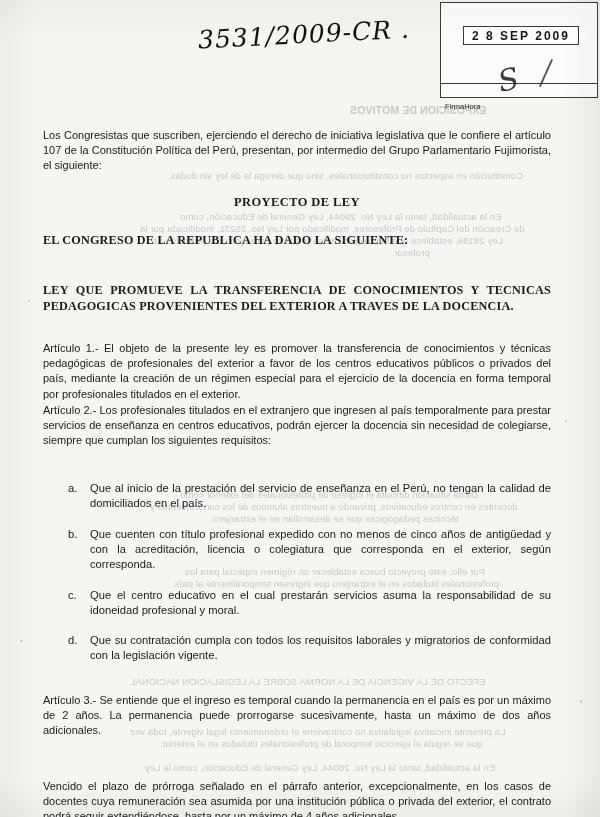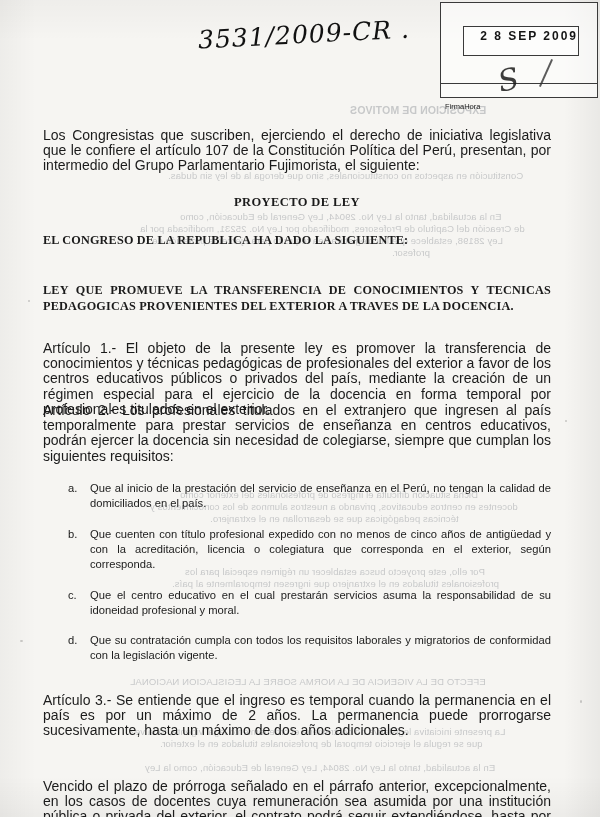--- a/index.html
+++ b/index.html
@@ -77,27 +77,27 @@
     color: #1d1d1d;
     letter-spacing: 0.2px;
     padding: 2px 0 0 5px;
     line-height: 1.25;
   }
   .stamp-date-box {
     position: absolute;
     left: 22px;
     top: 23px;
     width: 116px;
-    height: 30px;
+    height: 19px;
     border: 1px solid #3a3a3a;
     font-family: "Liberation Sans", sans-serif;
     font-size: 12px;
     font-weight: bold;
     color: #151515;
-    text-align: right;
+    text-align: center;
     line-height: 18px;
     letter-spacing: 2px;
     background: rgba(255,255,255,0.5);
   }
   .stamp-recibido {
     position: absolute;
     left: 24px;
     top: 44px;
     width: 130px;
     font-family: "Liberation Sans", sans-serif;
@@ -140,21 +140,21 @@
     background: #333;
     transform: rotate(24deg);
     opacity: 0.8;
   }
   
   .body-text {
     position: absolute;
     left: 43px;
     width: 508px;
     font-family: "Liberation Sans", sans-serif;
-    font-size: 14px;
+    font-size: 11px;
     line-height: 15.2px;
     color: #1b1b1b;
     text-align: justify;
   }
   .center { text-align: center; }
   .center-title {
     font-family: "Liberation Serif", serif;
     font-weight: bold;
     font-size: 12.5px;
     letter-spacing: 0.4px;

